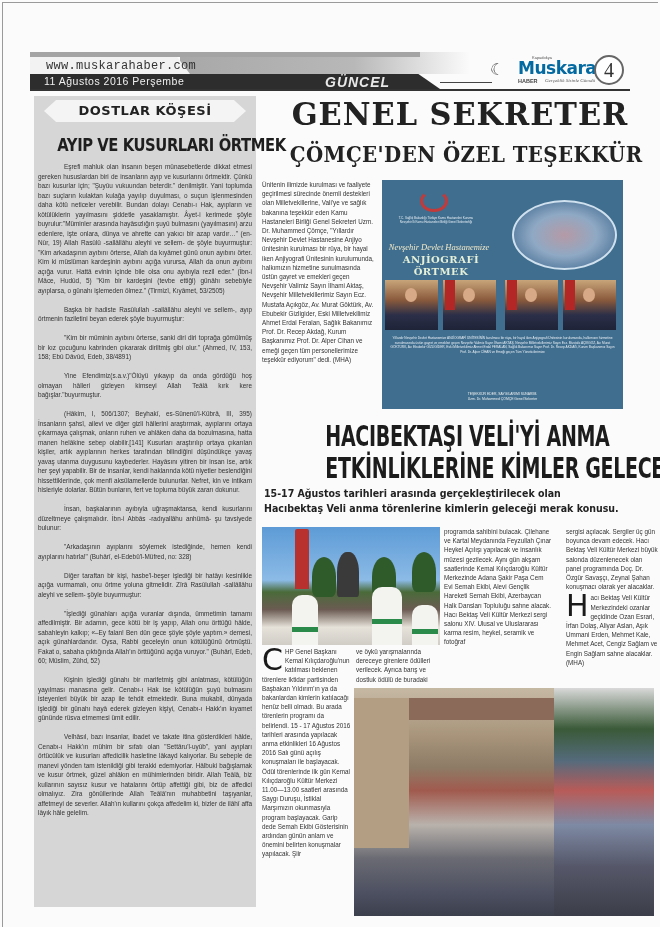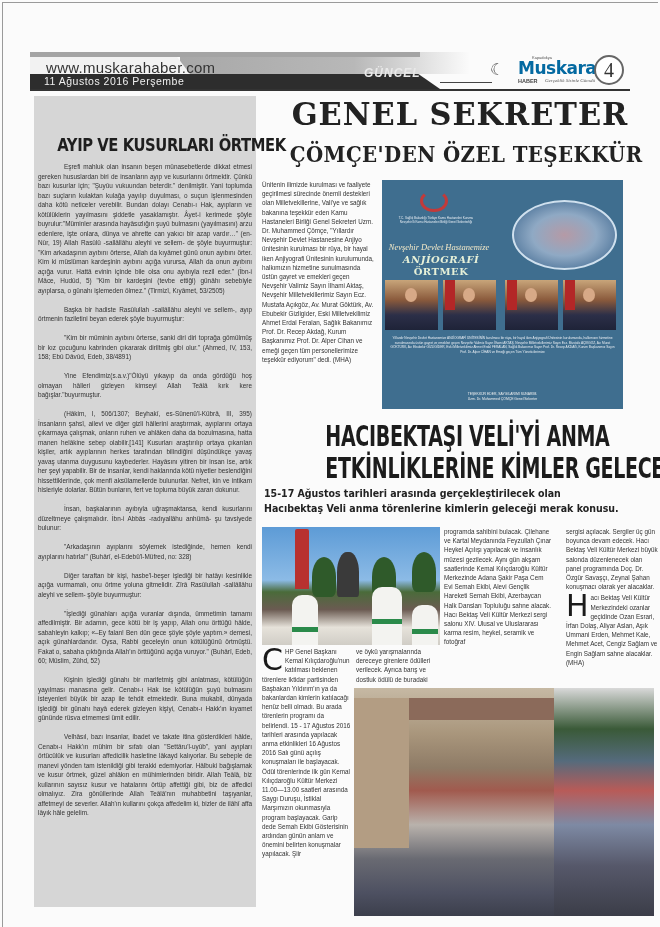--- a/index.html
+++ b/index.html
@@ -5,25 +5,25 @@
   * { box-sizing: border-box; margin: 0; padding: 0; }
   html, body { width: 660px; height: 927px; background: #fbfbfb; overflow: hidden; }
   body { font-family: "Liberation Sans", sans-serif; color: #222; position: relative; }
   .page-frame { position: absolute; left: 2px; top: 2px; width: 656px; height: 925px; border-left: 1px solid #9a9a9a; border-top: 1px solid #9a9a9a; }
 
   
   .masthead { position: absolute; left: 30px; top: 52px; width: 600px; height: 38px; }
   .mh-greybar { position: absolute; left: 0; top: 0; width: 390px; height: 5px; background: #a4a4a4; }
   .mh-greygrad { position: absolute; left: 150px; top: 0; width: 290px; height: 22px; background: linear-gradient(90deg, #a8a8a8 0%, #b8b8b8 60%, rgba(255,255,255,0) 100%); }
   .mh-url-tab { position: absolute; left: 0; top: 5px; width: 160px; height: 17px; background: #f2f2f2; clip-path: polygon(0 0, 92% 0, 100% 100%, 0 100%); }
-  .mh-url { position: absolute; left: 16px; top: 7px; font-size: 15px; color: #333; letter-spacing: 0.3px; }
+  .mh-url { position: absolute; left: 16px; top: 7px; font-size: 12px; color: #333; letter-spacing: 0.3px; font-family: Liberation Mono, monospace; }
   .mh-darkbar { position: absolute; left: 0; top: 22px; width: 320px; height: 15px; background: #2d2d2d; clip-path: polygon(0 0, 100% 0, 100% 100%, 0 100%); }
   .mh-date { position: absolute; left: 14px; top: 23px; font-size: 10.5px; color: #f0f0f0; letter-spacing: 0.5px; }
   .mh-section-tab { position: absolute; left: 290px; top: 22px; width: 120px; height: 15px; background: #2d2d2d; clip-path: polygon(0 0, 82% 0, 100% 100%, 0 100%); }
-  .mh-section { position: absolute; left: 295px; top: 14px; font-size: 12px; font-weight: bold; color: #e8e8e8; letter-spacing: 1px; font-style: italic; margin-left: 39px; }
+  .mh-section { position: absolute; left: 295px; top: 22px; font-size: 14px; font-weight: bold; color: #e8e8e8; letter-spacing: 1px; font-style: italic; }
   .mh-line { position: absolute; left: 0; top: 37px; width: 600px; height: 2px; background: #333; }
   .mh-rule-right { position: absolute; left: 410px; top: 30px; width: 52px; height: 1px; background: #444; }
   .logo { position: absolute; left: 460px; top: 2px; width: 110px; height: 34px; }
   .logo-swoosh { position: absolute; left: 0; top: 6px; font-size: 16px; color: #444; }
   .logo-small { position: absolute; left: 42px; top: 1px; font-size: 4px; color: #555; }
   .logo-name { position: absolute; left: 28px; top: 4px; font-family: "DejaVu Sans", sans-serif; font-weight: bold; font-size: 17px; color: #0369a1; letter-spacing: -0.5px; }
   .logo-haber { position: absolute; left: 28px; top: 24px; font-size: 5.5px; font-weight: bold; color: #444; }
   .logo-tag { position: absolute; left: 55px; top: 24px; font-size: 5px; font-style: italic; color: #555; font-family: "Liberation Serif", serif; }
   .page-num { position: absolute; left: 564px; top: 3px; width: 30px; height: 30px; border: 2px solid #666; border-radius: 50%; background: #fff; text-align: center; line-height: 26px; font-family: "Liberation Serif", serif; font-size: 20px; color: #333; }
 
@@ -36,21 +36,21 @@
   .left-body p { margin-bottom: 9.5px; text-indent: 26px; }
 
   
   .story1-title1 { position: absolute; left: 262px; top: 96px; width: 396px; text-align: center; font-family: "DejaVu Serif", serif; font-weight: bold; font-size: 31px; color: #222; letter-spacing: 1px; white-space: nowrap; transform: scaleX(0.98); }
   .story1-title2 { position: absolute; left: 262px; top: 140px; width: 396px; text-align: center; font-family: "DejaVu Serif", serif; font-weight: bold; font-size: 23px; color: #222; letter-spacing: 0.5px; white-space: nowrap; transform: scaleX(0.86); }
   .story1-body { position: absolute; left: 262px; top: 180px; width: 112px; font-size: 6.3px; line-height: 9.2px; color: #333; }
   .poster { position: absolute; left: 382px; top: 180px; width: 241px; height: 229px; background: #3f6e8f; }
   .poster-logo { position: absolute; left: 38px; top: 10px; width: 28px; height: 22px; border: 3px solid #c23a3a; border-top-color: transparent; border-radius: 50%; }
   .poster-org { position: absolute; left: 14px; top: 36px; width: 80px; font-size: 3px; line-height: 4px; color: #e8eef4; text-align: center; }
   .poster-script { position: absolute; left: 2px; top: 62px; width: 110px; font-family: "Liberation Serif", serif; font-style: italic; font-size: 8.5px; color: #f3e9c8; text-align: center; }
-  .poster-t1 { position: absolute; left: 14px; top: 74px; width: 90px; font-family: "DejaVu Serif", serif; font-weight: bold; font-size: 10px; color: #e6f0d8; text-align: center; letter-spacing: 0.5px; font-style: italic; }
+  .poster-t1 { position: absolute; left: 14px; top: 74px; width: 90px; font-family: "DejaVu Serif", serif; font-weight: bold; font-size: 10px; color: #e6f0d8; text-align: center; letter-spacing: 0.5px; }
   .poster-t2 { position: absolute; left: 14px; top: 86px; width: 90px; font-family: "DejaVu Serif", serif; font-weight: bold; font-size: 10px; color: #e6f0d8; text-align: center; letter-spacing: 0.5px; }
   .poster-building { position: absolute; left: 130px; top: 20px; width: 105px; height: 70px; border-radius: 50%; background: radial-gradient(ellipse at center, #b59aa6 0%, #8fa9c4 45%, #5b7fa2 75%, #b9d2e6 100%); border: 2px solid #cfe0ee; }
   .poster-photos { position: absolute; left: 3px; top: 100px; width: 235px; height: 50px; }
   .photo { position: absolute; top: 0; width: 53px; height: 50px; background: linear-gradient(180deg, #c8a57a 0%, #8a5a3c 40%, #2c2f48 70%, #1e2338 100%); }
   .photo .face { position: absolute; left: 20px; top: 8px; width: 12px; height: 14px; border-radius: 50%; background: #d7a987; }
   .photo .flag { position: absolute; left: 2px; top: 0; width: 10px; height: 30px; background: #b32727; }
   .poster-text { position: absolute; left: 8px; top: 156px; width: 225px; font-size: 3.2px; line-height: 4.5px; color: #e9eef3; text-align: center; }
   .poster-sign { position: absolute; left: 8px; top: 212px; width: 225px; font-size: 3.4px; line-height: 4.5px; color: #f0f0f0; text-align: center; }
 
   
@@ -97,20 +97,23 @@
     <span class="logo-small">Kapadokya</span>
     <span class="logo-name">Muskara</span>
     <span class="logo-haber">HABER</span>
     <span class="logo-tag">Gerçeklik Sizinle Gümdü</span>
   </div>
   <div class="page-num">4</div>
   <div class="mh-line"></div>
 </div>
 
 <div class="left-col">
+  <div class="kicker-wrap">
+    <div class="kicker">DOSTLAR KÖŞESİ</div>
+  </div>
   <div class="left-title">AYIP VE KUSURLARI ÖRTMEK</div>
   <div class="left-body">
     <p>Eşrefi mahluk olan insanın beşen münasebetlerde dikkat etmesi gereken hususlardan biri de insanların ayıp ve kusurlarını örtmektir. Çünkü bazı kusurlar için; "Şuyûu vukuundan beterdir." denilmiştir. Yani toplumda bazı suçların kulaktan kulağa yayılıp duyulması, o suçun işlenmesinden daha kötü neticeler verebilir. Bundan dolayı Cenabı-ı Hak, ayıpların ve kötülüklerin yayılmasını şiddetle yasaklamıştır. Âyet-i kerimede şöyle buyrulur:"Müminler arasında hayâsızlığın şuyû bulmasını (yayılmasını) arzu edenlere, işte onlara, dünya ve ahrette can yakıcı bir azap vardır…" (en-Nûr, 19) Allah Rasûlü -sallâllâhu aleyhi ve sellem- de şöyle buyurmuştur: "Kim arkadaşının ayıbını örterse, Allah da kıyâmet günü onun ayıbını örter. Kim ki müslüman kardeşinin ayıbını açığa vurursa, Allah da onun ayıbını açığa vurur. Hattâ evinin içinde bile olsa onu ayıbıyla rezil eder." (İbn-i Mâce, Hudûd, 5) "Kim bir kardeşini (tevbe ettiği) günâhı sebebiyle ayıplarsa, o günahı işlemeden ölmez." (Tirmizî, Kıyâmet, 53/2505)</p>
     <p>Başka bir hadiste Rasûlullah -sallâllâhu aleyhi ve sellem-, ayıp örtmenin faziletini beyan ederek şöyle buyurmuştur:</p>
     <p>"Kim bir müminin ayıbını örterse, sanki diri diri toprağa gömülmüş bir kız çocuğunu kabrinden çıkararak diriltmiş gibi olur." (Ahmed, IV, 153, 158; Ebû Dâvûd, Edeb, 38/4891)</p>
     <p>Yine Efendimiz(s.a.v.)"Ölüyü yıkayıp da onda gördüğü hoş olmayan hâlleri gizleyen kimseyi Allah Teâlâ kırk kere bağışlar."buyurmuştur.</p>
     <p>(Hâkim, I, 506/1307; Beyhakî, es-Sünenü'l-Kübrâ, III, 395) İnsanların şahsî, ailevi ve diğer gizli hâllerini araştırmak, ayıplarını ortaya çıkarmaya çalışmak, onların ruhen ve ahlâken daha da bozulmasına, hatta manen helâkine sebep olabilir.[141] Kusurları araştırılıp ortaya çıkarılan kişiler, artık ayıplarının herkes tarafından bilindiğini düşündükçe yavaş yavaş utanma duygusunu kaybederler. Hayâsını yitiren bir insan ise, artık her şeyi yapabilir. Bir de insanlar, kendi haklarında kötü niyetler beslendiğini hissettiklerinde, çok menfi aksülamellerde bulunurlar. Nefret, kin ve intikam hisleriyle dolarlar. Bütün bunların, fert ve topluma büyük zararı dokunur.</p>
     <p>İnsan, başkalarının ayıbıyla uğraşmaktansa, kendi kusurlarını düzeltmeye çalışmalıdır. İbn-i Abbâs -radıyallâhu anhümâ- şu tavsiyede bulunur:</p>
     <p>"Arkadaşının ayıplarını söylemek istediğinde, hemen kendi ayıplarını hatırla!" (Buhârî, el-Edebü'l-Müfred, no: 328)</p>
     <p>Diğer taraftan bir kişi, hasbe'l-beşer işlediği bir hatâyı kesinlikle açığa vurmamalı, onu örtme yoluna gitmelidir. Zîrâ Rasûlullah -sallâllâhu aleyhi ve sellem- şöyle buyurmuştur:</p>

